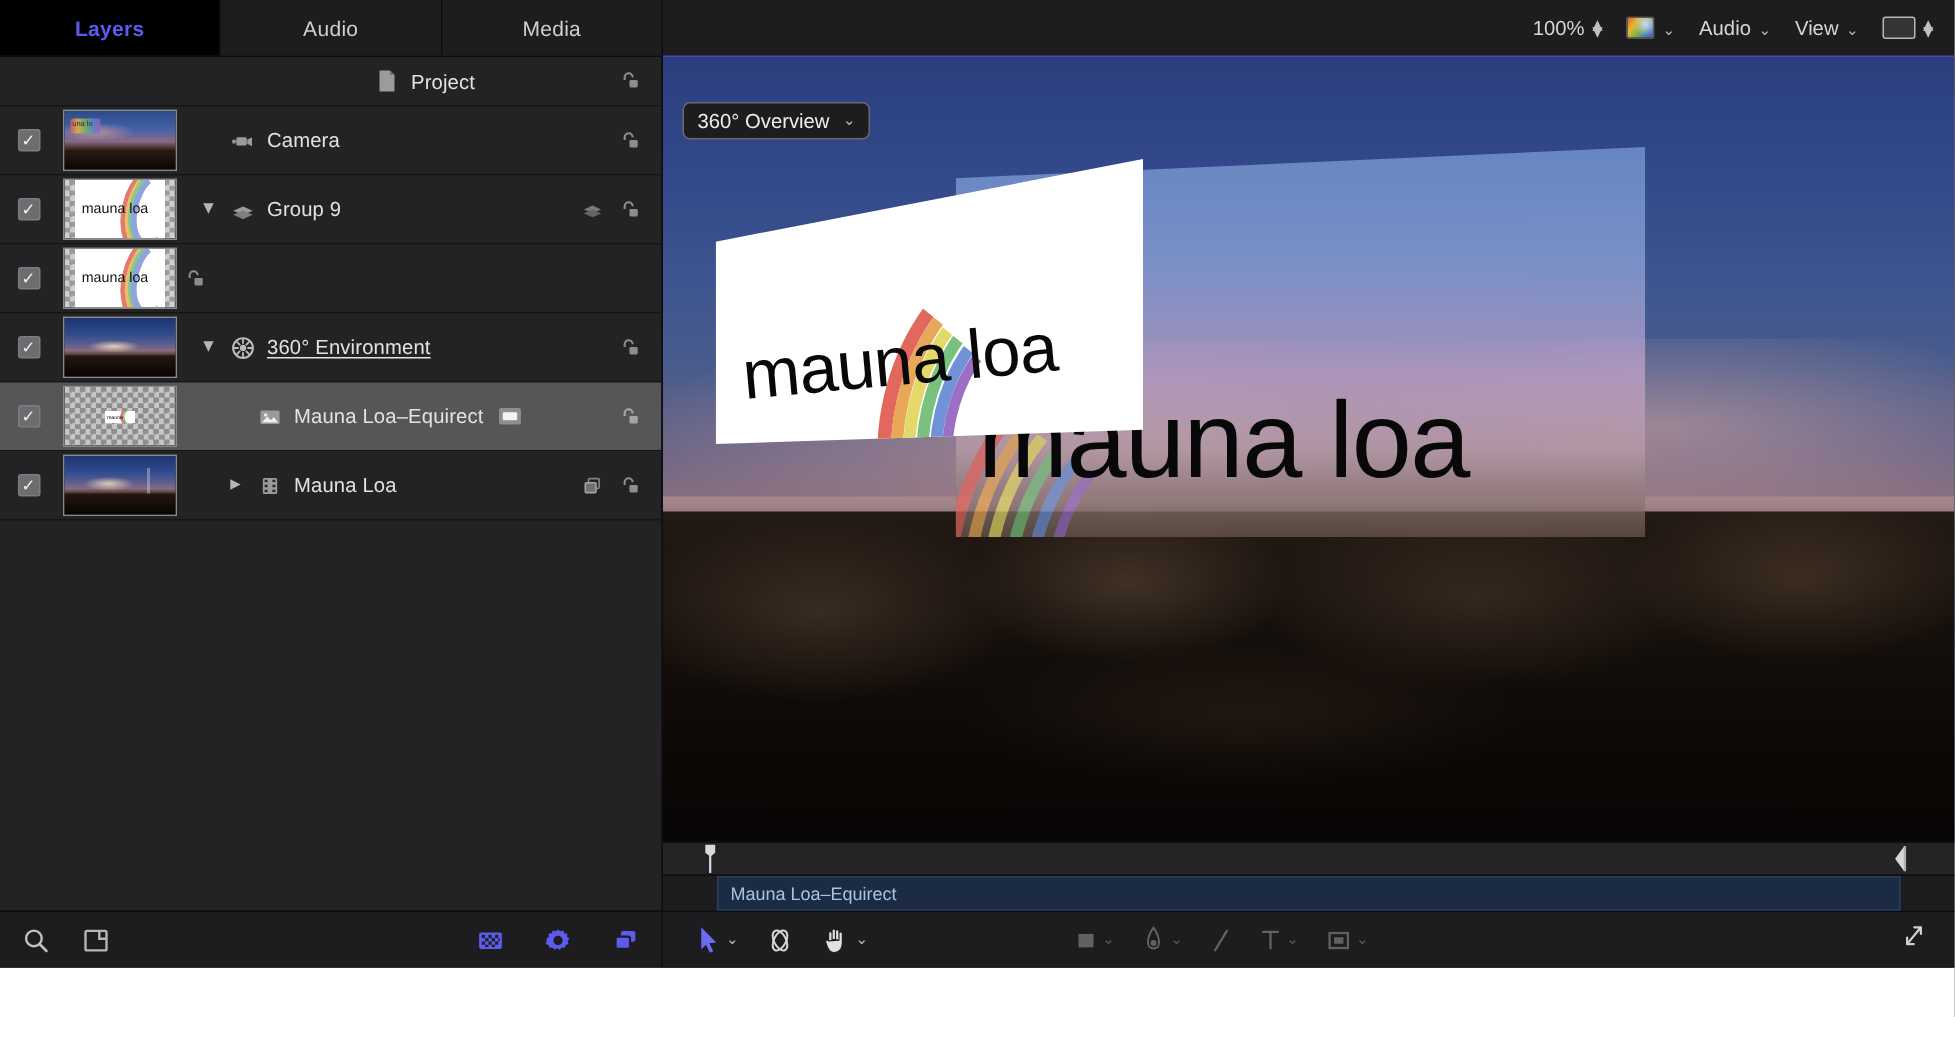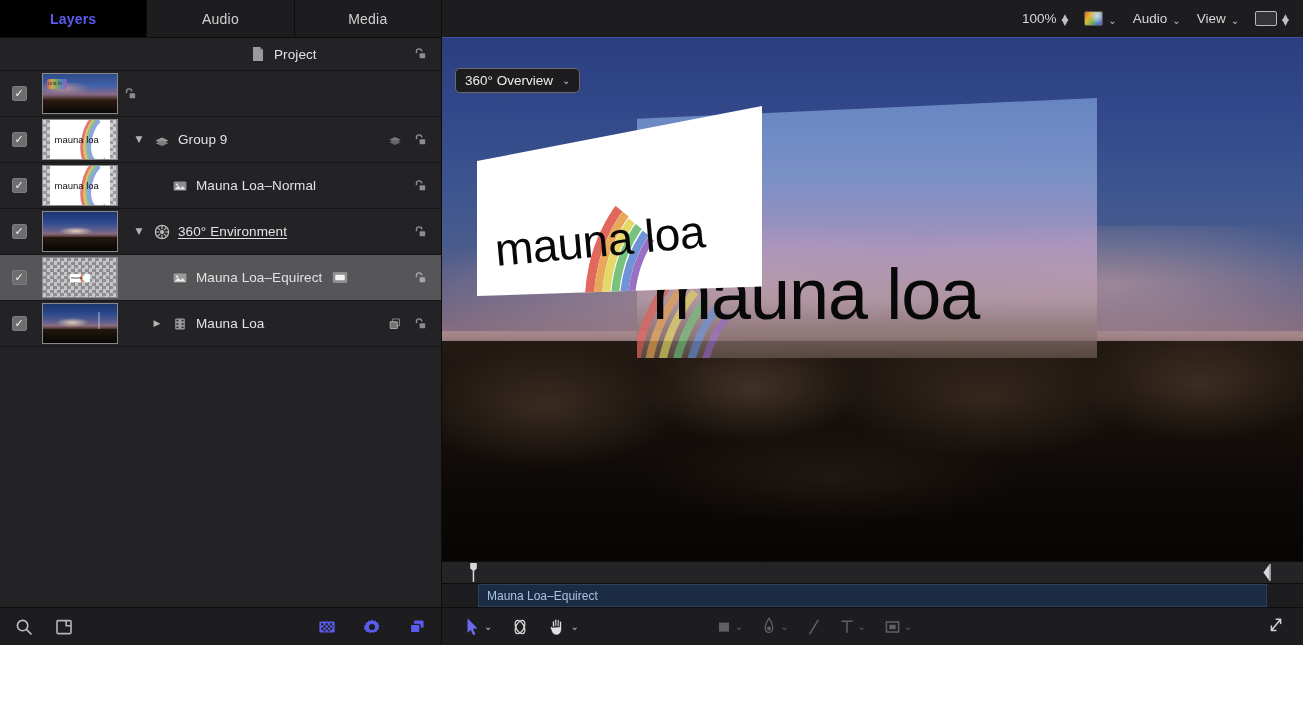--- a/index.html
+++ b/index.html
@@ -309,20 +309,29 @@
           </div>
           <div class="thumb-cell">
             <div class="thumb">
               <div style="position:absolute;inset:0;background:linear-gradient(to bottom,#2d4a8a 0%,#4161a8 30%,#8a6a88 52%,#3a2418 66%,#0d0a08 100%)"></div>
               <div style="position:absolute;left:0;top:22%;width:100%;height:26%;background:radial-gradient(ellipse 50% 100% at 28% 50%,rgba(235,170,150,.6),rgba(0,0,0,0) 70%)"></div>
               <div style="position:absolute;left:6%;top:14%;width:26%;height:24%;background:linear-gradient(90deg,#d85a5a,#e0b23f,#6fb45c,#5a86cc,#9a5ec0);opacity:.85;border-radius:2px"></div>
               <div style="position:absolute;left:7%;top:16%;font-size:5px;color:#333;font-family:'Liberation Sans',sans-serif">una lo</div>
               <div style="position:absolute;left:0;bottom:0;width:100%;height:34%;background:linear-gradient(to bottom,#2a1c12,#0a0705)"></div>
             </div>
           </div>
+          <div class="name-cell">
+            <span class="disc spacer">▶</span>
+            <svg class="row-icon" viewBox="0 0 18 18">
+              <rect x="4.5" y="6.5" width="7" height="5.5" rx="1" fill="#9b9b9d"></rect>
+              <path d="M11.8 8.2L15 6.5v6l-3.2-1.7z" fill="#9b9b9d"></path>
+              <rect x="1.8" y="8" width="2.4" height="2.6" rx="1" fill="#9b9b9d"></rect>
+            </svg>
+            <span class="row-label">Camera</span>
+          </div>
           <div class="right-icons">
             <svg class="lock-icon" viewBox="0 0 18 18">
               <path d="M5 8.2V6.2a3 3 0 0 1 6 0" fill="none" stroke="#b6b6b8" stroke-width="1.6"></path>
               <rect x="8.6" y="8.2" width="6.2" height="5.6" rx="1" fill="#b6b6b8"></rect>
             </svg>
           </div>
         </div>
 
         <div class="row">
           <div class="cb-cell">
@@ -368,29 +377,20 @@
             <div class="thumb">
               <div style="position:absolute;inset:0;background:repeating-conic-gradient(#9a9a9c 0 25%, #cfcfd1 0 50%) 0 0/7px 7px"></div>
               <div style="position:absolute;left:9%;top:0;width:82%;height:100%;background:#fff;overflow:hidden">
                 <div style="position:absolute;right:-24%;top:-32%;width:72%;height:170%;border-radius:50%;border:5px solid transparent;border-left-color:#e07a72;border-bottom-color:#e07a72;transform:rotate(14deg)"></div>
                 <div style="position:absolute;right:-20%;top:-26%;width:64%;height:156%;border-radius:50%;border:4px solid transparent;border-left-color:#e8c06a;border-bottom-color:#e8c06a;transform:rotate(14deg)"></div>
                 <div style="position:absolute;right:-16%;top:-20%;width:56%;height:142%;border-radius:50%;border:4px solid transparent;border-left-color:#86c78a;border-bottom-color:#86c78a;transform:rotate(14deg)"></div>
                 <div style="position:absolute;right:-12%;top:-14%;width:48%;height:128%;border-radius:50%;border:4px solid transparent;border-left-color:#8fa4dd;border-bottom-color:#8fa4dd;transform:rotate(14deg)"></div>
                 <div style="position:absolute;left:8%;top:35%;font-size:9.5px;color:#111;font-family:'Liberation Sans',sans-serif">mauna loa</div>
               </div>
             </div>
-          </div>
-          <div class="name-cell ind-1">
-            <span class="disc spacer">▶</span>
-            <svg class="row-icon" viewBox="0 0 18 18">
-              <rect x="2.6" y="4.6" width="12.8" height="9" rx="1" fill="#8e8e90"></rect>
-              <path d="M3.6 12.6l3.6-4 2.4 2.6 2-2.2 2.8 3.6z" fill="#e6e6e8"></path>
-              <circle cx="6.1" cy="7.6" r="1.15" fill="#e6e6e8"></circle>
-            </svg>
-            <span class="row-label">Mauna Loa–Normal</span>
           </div>
           <div class="right-icons">
             <svg class="lock-icon" viewBox="0 0 18 18">
               <path d="M5 8.2V6.2a3 3 0 0 1 6 0" fill="none" stroke="#b6b6b8" stroke-width="1.6"></path>
               <rect x="8.6" y="8.2" width="6.2" height="5.6" rx="1" fill="#b6b6b8"></rect>
             </svg>
           </div>
         </div>
 
         <div class="row">

